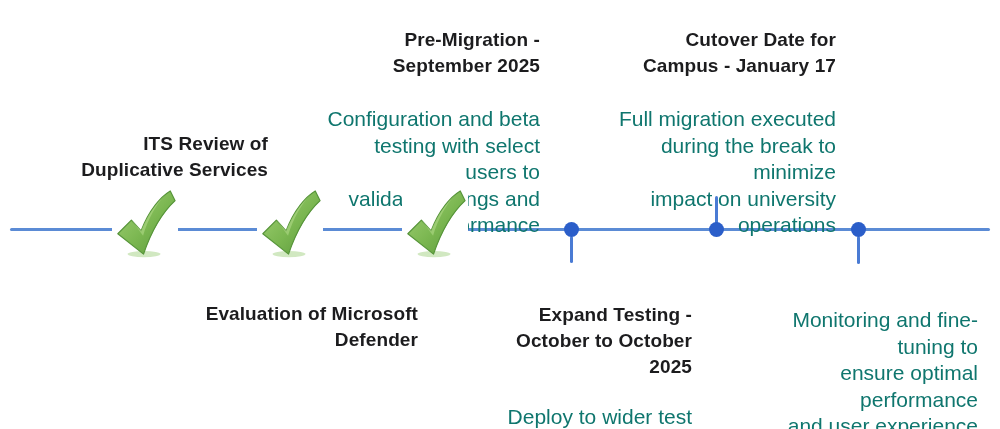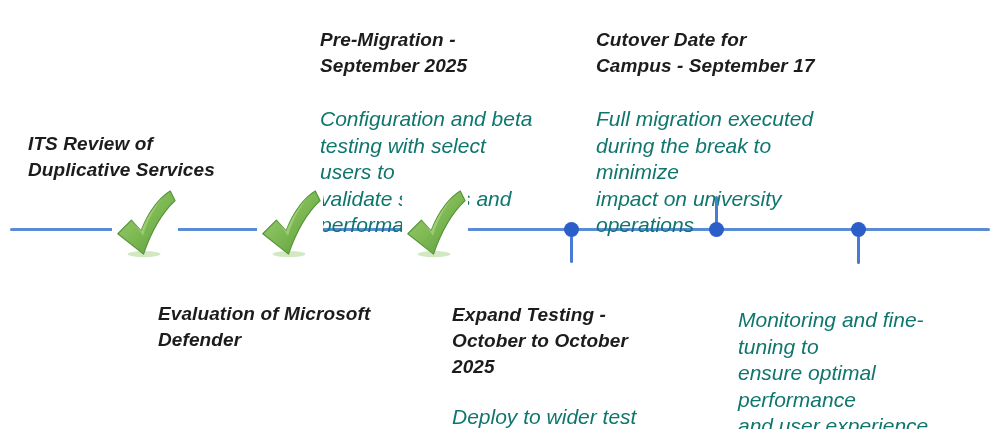--- a/index.html
+++ b/index.html
@@ -41,23 +41,22 @@
     z-index: 2;
   }
   .connector {
     position: absolute;
     width: 3px;
     border-radius: 2px;
     z-index: 1;
   }
   .milestone {
     position: absolute;
-    text-align: left;
+    text-align: right;
     white-space: pre-line;
-    font-style: italic;
   }
   .milestone .title {
     font-size: 19px;
     font-weight: 700;
     line-height: 26px;
     color: #1c1c1e;
     letter-spacing: 0.1px;
   }
   .milestone .desc {
     margin-top: 9px;
@@ -157,21 +156,21 @@
   <div class="milestone" id="m-expand">
     <div class="title">Expand Testing -
 October to October
 2025</div>
     <div class="desc">Deploy to wider test group,
 ITS and volunteers</div>
   </div>
 
   <div class="milestone" id="m-cutover">
     <div class="title">Cutover Date for
-Campus - September 17</div>
+Campus - January 17</div>
     <div class="desc">Full migration executed
 during the break to minimize
 impact on university
 operations</div>
   </div>
 
   <div class="milestone" id="m-postmig">
     <div class="desc">Monitoring and fine-tuning to
 ensure optimal performance
 and user experience</div>

